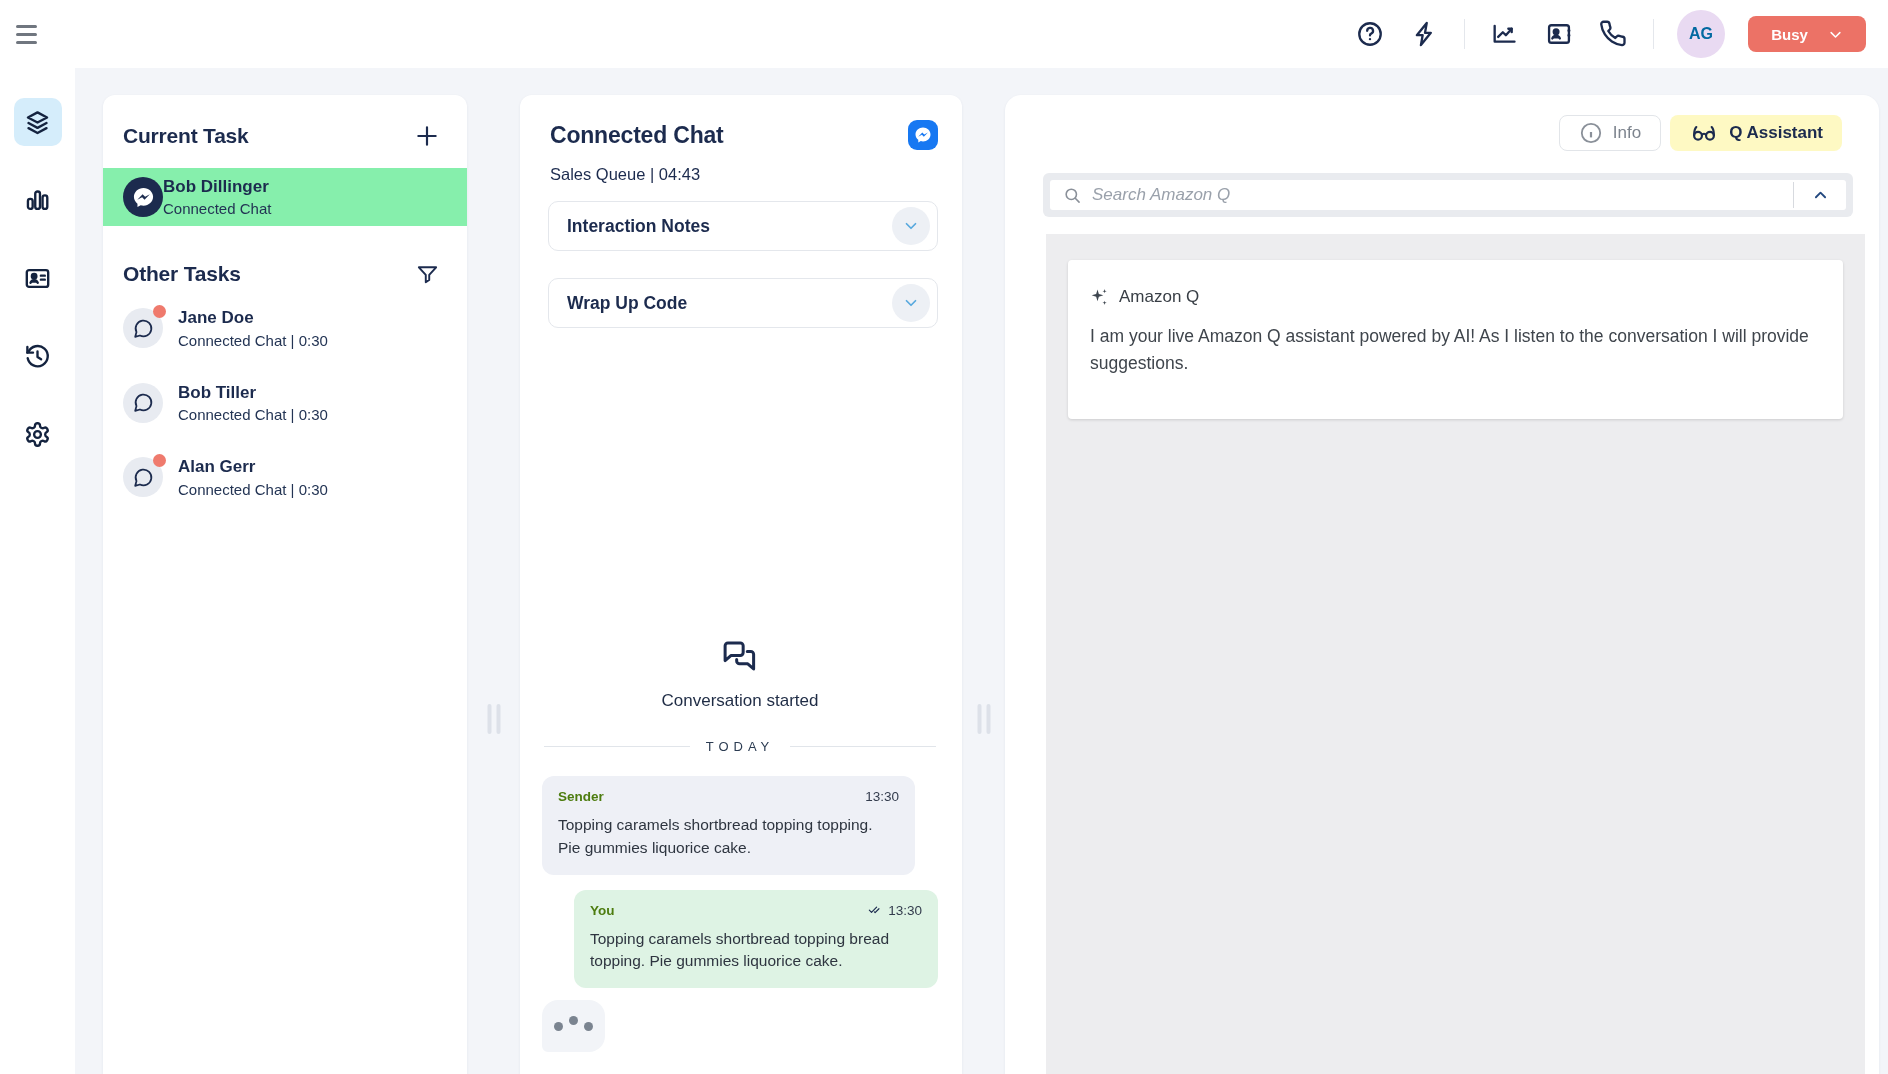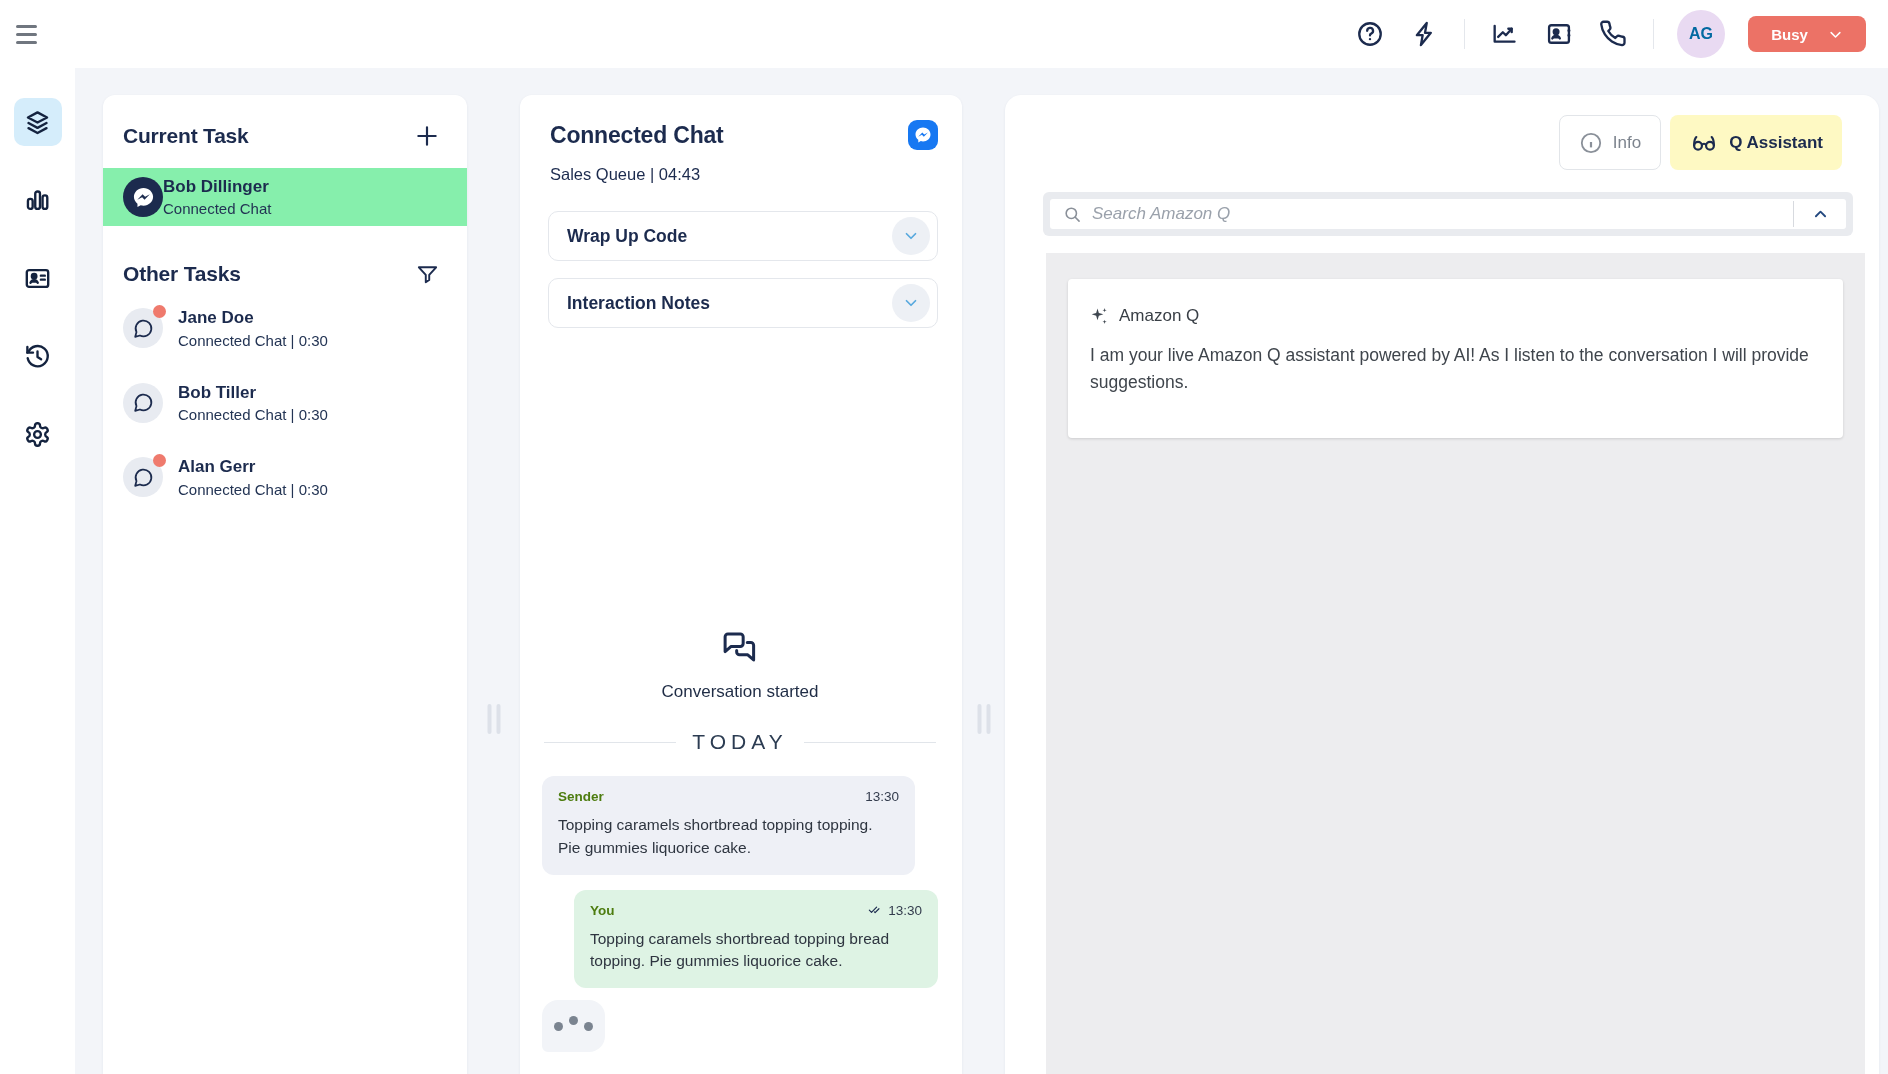--- a/index.html
+++ b/index.html
@@ -64,37 +64,37 @@
   .acc-label { font-size: 17.5px; font-weight: 700; }
   .acc-chevron { width: 38px; height: 38px; border-radius: 50%; background: #edf0f5; display: flex; align-items: center; justify-content: center; }
   .acc-chevron svg { stroke: #58a9de; fill: none; stroke-width: 2.3; stroke-linecap: round; stroke-linejoin: round; }
 
   .convo { margin-top: auto; padding: 0 24px 22px 22px; display: flex; flex-direction: column; }
   .convo-status { align-self: center; text-align: center; }
   .convo-status svg { stroke: #1c2b4e; fill: none; stroke-width: 1.9; stroke-linecap: round; stroke-linejoin: round; }
   .convo-status-text { margin-top: 10px; font-size: 17px; color: #1f2c45; }
   .today { display: flex; align-items: center; gap: 16px; margin: 28px 2px 22px; }
   .today i { flex: 1; height: 1px; background: #e1e5ea; }
-  .today span { font-size: 21px; letter-spacing: 5px; color: #2c3c52; }
+  .today span { font-size: 13px; letter-spacing: 5px; color: #2c3c52; }
   .msg { border-radius: 12px; padding: 13px 16px 16px; }
   .msg.in  { background: #eef0f6; margin-right: 23px; }
   .msg.out { background: #def3e4; margin-left: 32px; margin-top: 15px; }
   .msg-head { display: flex; align-items: center; justify-content: space-between; margin-bottom: 10px; }
   .msg-sender { font-size: 13.5px; font-weight: 700; color: #4d7c0f; }
   .msg-time { font-size: 13.5px; color: #333c4d; display: flex; align-items: center; gap: 6px; }
   .msg-time svg { stroke: #1c2b4e; fill: none; stroke-width: 2; stroke-linecap: round; stroke-linejoin: round; }
   .msg-body { font-size: 15.5px; line-height: 1.43; color: #2e3540; }
   .typing { margin-top: 12px; width: 63px; height: 52px; background: #f2f4f8; border-radius: 16px 16px 16px 6px; display: flex; align-items: center; justify-content: center; gap: 6px; }
   .typing i { width: 9px; height: 9px; border-radius: 50%; background: #7b8490; }
   .typing i:nth-child(2) { transform: translateY(-6px); }
 
   
   .assist-card { flex: 1; margin-right: 9px; border-radius: 16px 16px 0 0; display: flex; flex-direction: column; min-width: 0; }
   .assist-head { display: flex; justify-content: flex-end; gap: 9px; padding: 20px 37px 0 0; }
-  .tab { height: 55px; border-radius: 8px; border: none; display: flex; align-items: center; gap: 10px; font-size: 17px; padding: 0 19px; cursor: pointer; font-family: inherit; }
+  .tab { height: 36px; border-radius: 8px; border: none; display: flex; align-items: center; gap: 10px; font-size: 17px; padding: 0 19px; cursor: pointer; font-family: inherit; }
   .tab.info { background: #fff; border: 1px solid #e2e5e9; color: #7d848e; }
   .tab.info svg { stroke: #8a9099; fill: none; stroke-width: 1.8; }
   .tab.qa { background: #fef9c3; color: #1c2b4e; font-weight: 700; }
   .tab.qa svg { stroke: #1c2b4e; fill: none; stroke-width: 2; stroke-linecap: round; stroke-linejoin: round; }
   .search-wrap { margin: 22px 26px 0 38px; background: #e9ebef; border-radius: 6px; padding: 7px; display: flex; }
   .search-inner { flex: 1; background: #fff; border-radius: 3px; height: 30px; display: flex; align-items: center; padding-left: 13px; }
   .search-inner svg { stroke: #8a9099; fill: none; stroke-width: 2; stroke-linecap: round; }
   .search-input { flex: 1; border: none; outline: none; font-style: italic; font-size: 17px; color: #4a4f57; padding: 0 10px; font-family: inherit; background: transparent; }
   .search-input::placeholder { color: #9aa1ab; }
   .search-sep { width: 1px; height: 26px; background: #d7dadf; align-self: center; }
@@ -283,30 +283,30 @@
           <h1 class="chat-title">Connected Chat</h1>
           <span class="msgr-badge">
             <svg width="18" height="18" viewBox="0 0 24 24">
                 <path fill="#fff" d="M12 2C6.5 2 2 6.14 2 11.25c0 2.9 1.44 5.49 3.7 7.18V22l3.38-1.86c.9.25 1.87.39 2.92.39 5.5 0 10-4.14 10-9.25S17.5 2 12 2zm1.1 12.41-2.54-2.72-4.98 2.72 5.48-5.82 2.6 2.72 4.92-2.72-5.48 5.82z"></path>
               </svg>
           </span>
         </div>
         <div class="queue-line">Sales Queue | 04:43</div>
       </div>
 
-      <div class="accordion a1">
-        <span class="acc-label">Wrap Up Code</span>
+      <div class="accordion a2">
+        <span class="acc-label">Interaction Notes</span>
         <span class="acc-chevron">
           <svg width="18" height="18" viewBox="0 0 24 24">
               <path d="m6 9 6 6 6-6"></path>
             </svg>
         </span>
       </div>
-      <div class="accordion a2">
-        <span class="acc-label">Interaction Notes</span>
+      <div class="accordion a1">
+        <span class="acc-label">Wrap Up Code</span>
         <span class="acc-chevron">
           <svg width="18" height="18" viewBox="0 0 24 24">
               <path d="m6 9 6 6 6-6"></path>
             </svg>
         </span>
       </div>
 
       <div class="convo">
         <div class="convo-status">
           <svg width="42" height="38" viewBox="0 0 26 24">

